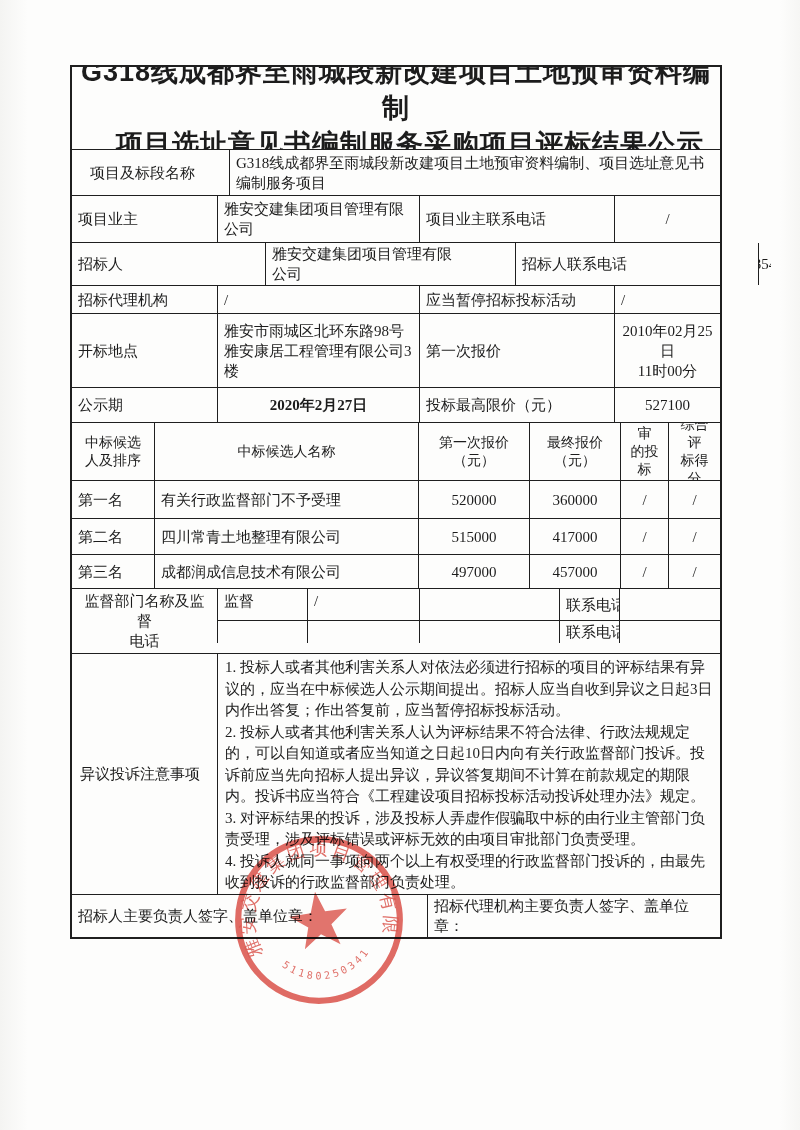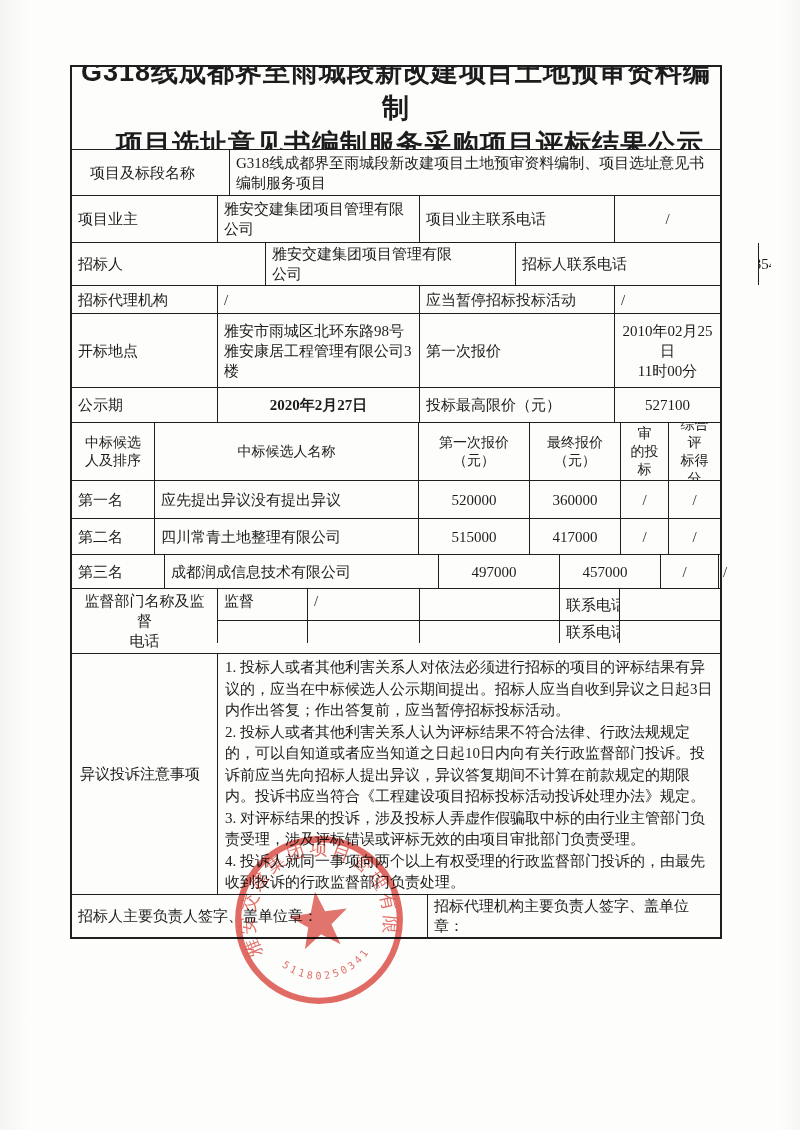--- a/index.html
+++ b/index.html
@@ -28,21 +28,21 @@
   .c.center{justify-content:center;text-align:center;}
   .c.top{align-items:flex-start;}
   .pre{white-space:pre-line;}
   .clip{white-space:nowrap;}
   .title-row{height:82px;}
   .title-cell{flex-direction:column;justify-content:center;
     font-family:"Liberation Sans","DejaVu Sans",sans-serif;
     font-weight:bold;font-size:27px;line-height:36px;letter-spacing:1px;text-align:center;}
   .h46{height:46px;padding-left:12px;} .h47{height:47px;} .h43{height:43px;gap:48px;} .h28{height:28px;}
   .h74{height:74px;} .h35{height:35px;} .h58{height:58px;}
-  .h38{height:38px;} .h36{height:36px;} .h34{height:34px;gap:10px;} .h241{height:241px;}
+  .h38{height:38px;} .h36{height:36px;} .h34{height:34px;} .h241{height:241px;}
   .cols-name{grid-template-columns:145px 1fr;}
   .cols-4{grid-template-columns:145px 202px 195px 1fr;}
   .cols-cand{grid-template-columns:82px 264px 111px 91px 48px 1fr;}
   .cols-sup{grid-template-columns:145px 1fr;}
   .sup-sub{display:grid;grid-template-columns:90px 112px 140px 60px 1fr;}
   .sup-sub.second{border-top:1px solid #1f1f1f;}
   .sup-r1{height:31px;} .sup-r2{height:22px;}
   .cols-obj{grid-template-columns:145px 1fr;}
   .cols-sig{grid-template-columns:355px 1fr;}
   .hdr{font-size:14px;line-height:18px;}
@@ -119,21 +119,21 @@
 （元）</div>
     <div class="c center pre hdr">经评审
 的投标
 价</div>
     <div class="c center pre hdr">综合评
 标得分</div>
   </div>
 
   <div class="row cols-cand h38">
     <div class="c nb">第一名</div>
-    <div class="c">应先提出异议没有提出异议</div>
+    <div class="c">有关行政监督部门不予受理</div>
     <div class="c center">520000</div>
     <div class="c center">360000</div>
     <div class="c center">/</div>
     <div class="c center">/</div>
   </div>
 
   <div class="row cols-cand h36">
     <div class="c nb">第二名</div>
     <div class="c">四川常青土地整理有限公司</div>
     <div class="c center">515000</div>

